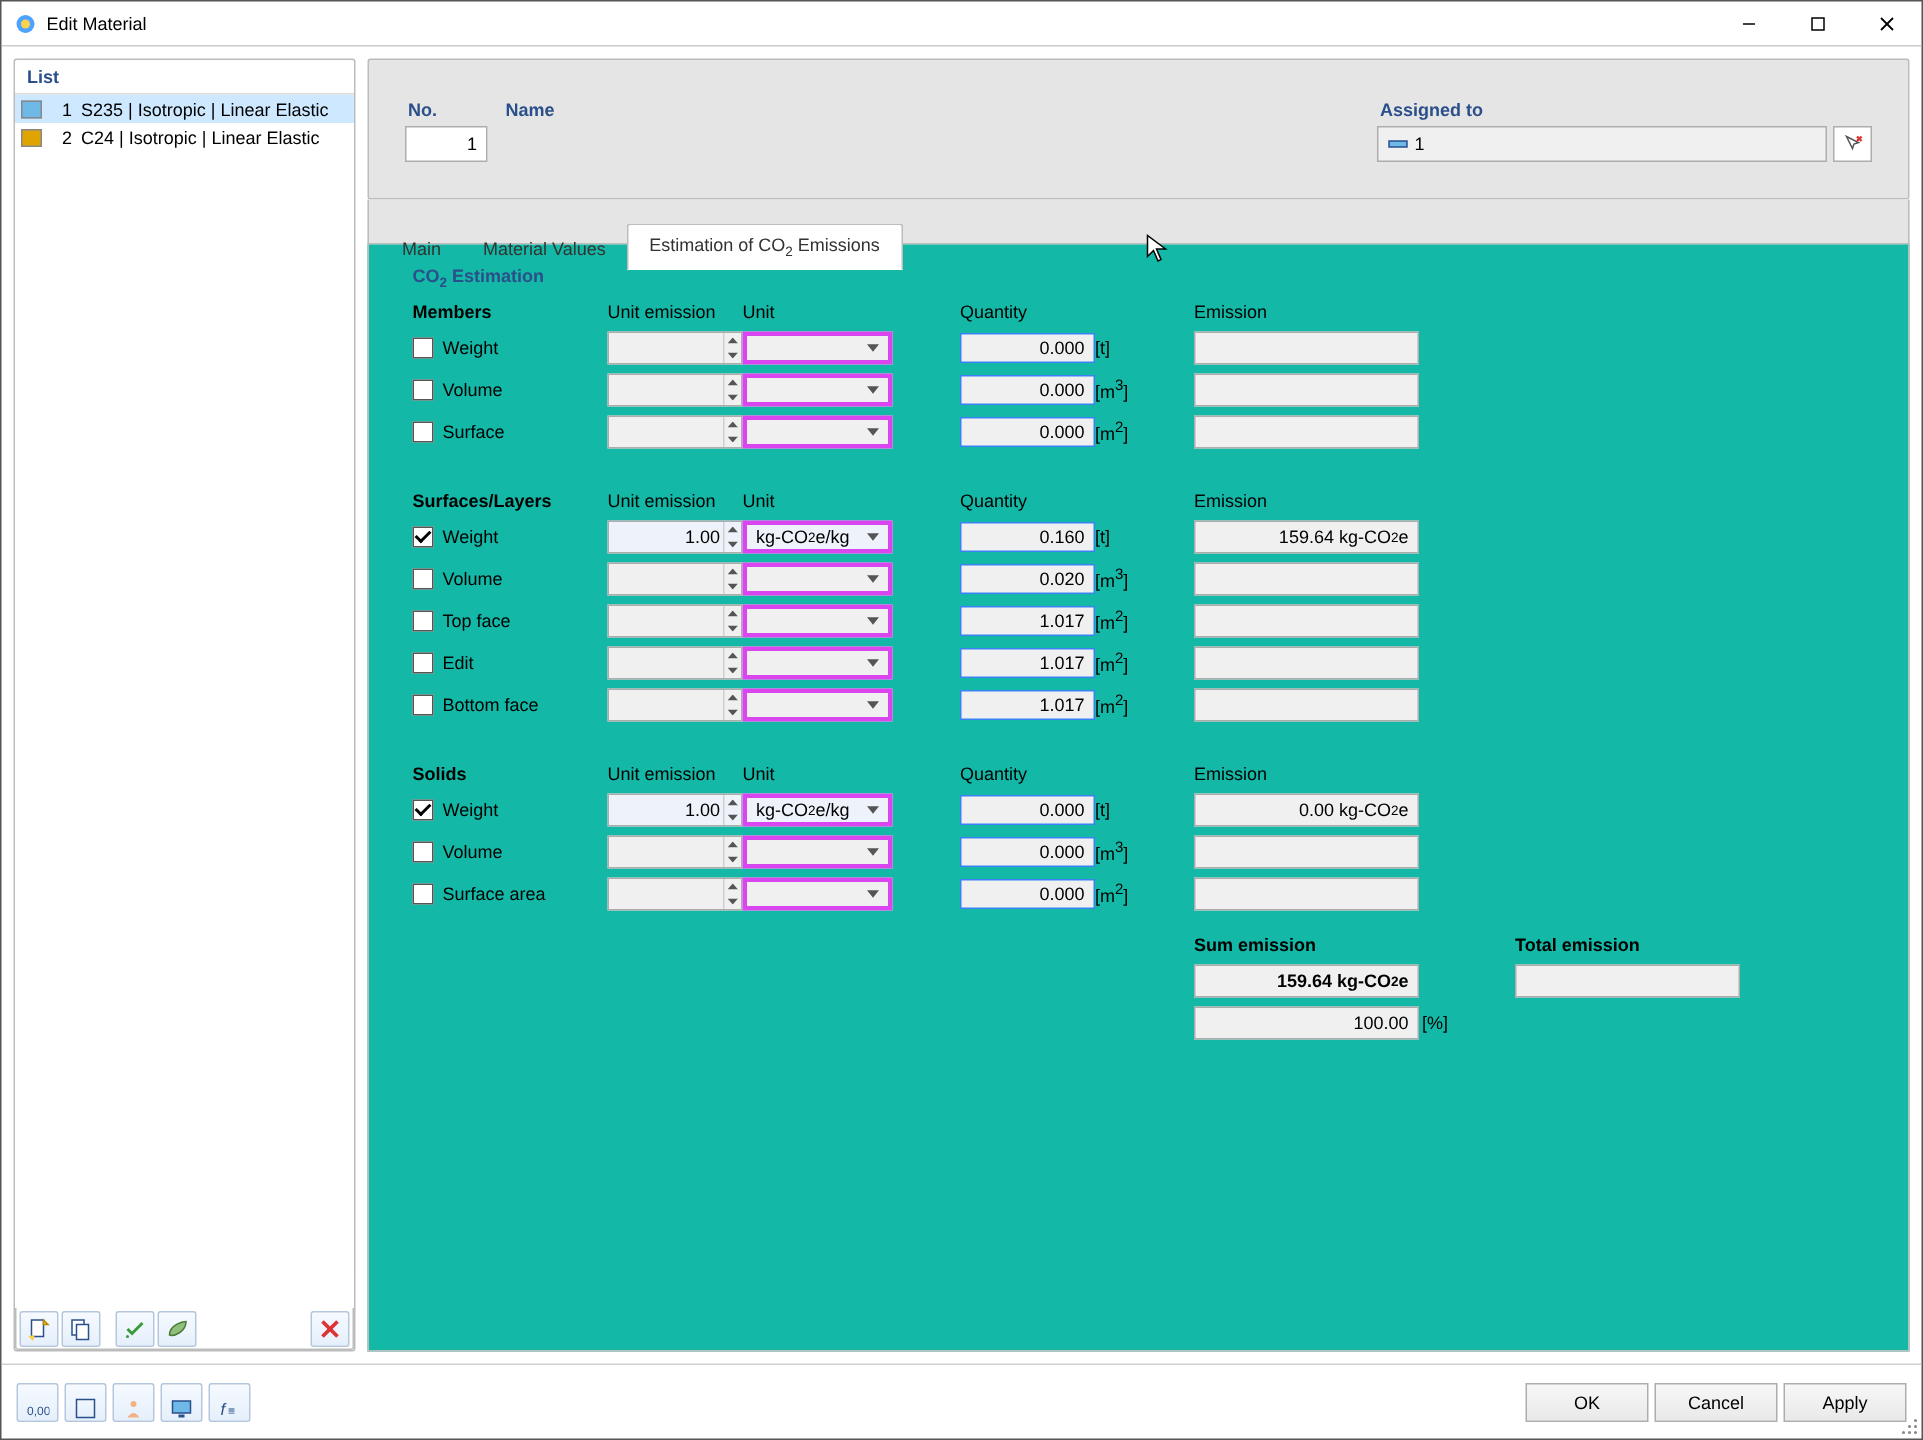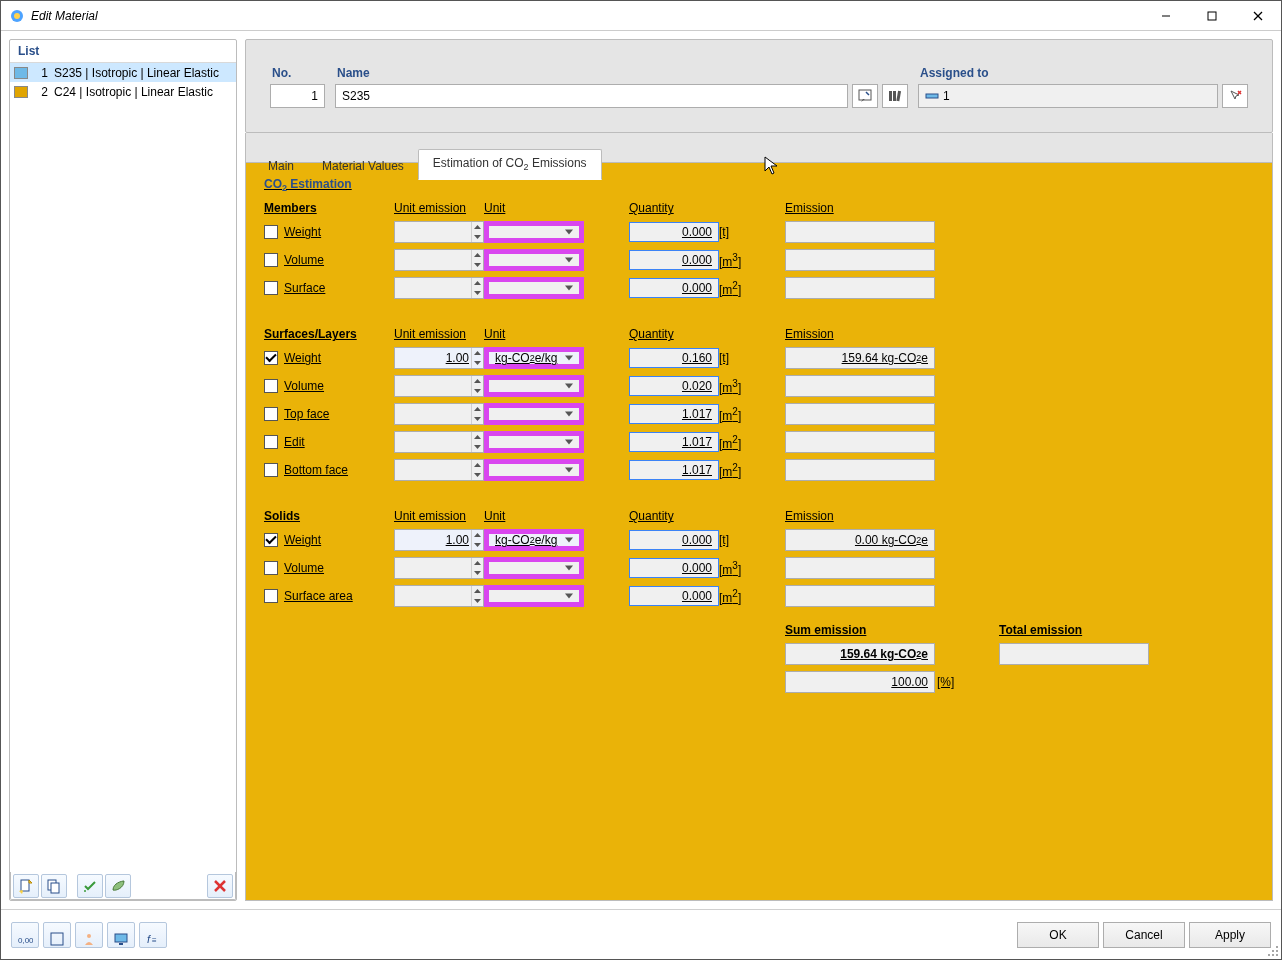--- a/index.html
+++ b/index.html
@@ -1,21 +1,21 @@
 <!DOCTYPE html>
 <html><head>
 <meta charset="utf-8">
 <style>
   * { box-sizing: border-box; }
   html, body { margin:0; padding:0; font-family: "Segoe UI", Tahoma, Arial, sans-serif; font-size:12px; color:#000; }
   body { background:#fff; width:1282px; height:960px; border:1px solid #555; position:relative; overflow:hidden;}
   
   .titlebar { display:flex; align-items:center; height:30px; padding:0 0 0 8px; border-bottom:1px solid #ccc;}
   .titlebar .icon { width:16px; height:16px; margin-right:6px;}
-  .titlebar .title { flex:1;font-style:italic;}
+  .titlebar .title { flex:1;}
   .winbtns { display:flex; }
   .winbtn { width:46px; height:30px; display:flex; align-items:center; justify-content:center; }
   .winbtn svg { width:10px; height:10px;}
 
   .content { position:absolute; top:30px; left:0; right:0; bottom:50px; padding:8px; display:flex; gap:8px;}
   
   .left { width:228px; display:flex; flex-direction:column;}
   .list-panel { flex:1; border:1px solid #bcbcbc; background:#fff; display:flex; flex-direction:column; border-radius:2px;}
   .list-header { color:#2a4f8a; font-weight:600; padding:4px 8px; border-bottom:1px solid #d9d9d9;}
   .list-body { flex:1; overflow:auto;}
@@ -46,35 +46,35 @@
   .txt-gray { background:#f0f0f0;}
   .small-btn { width:26px; height:24px; display:flex; align-items:center; justify-content:center; border:1px solid #adadad; background:#fff;}
   .small-btn svg{ width:14px; height:14px;}
   .assigned-icon { width:14px; height:10px; margin-right:4px;}
 
   .tabs-row { height:30px; background:#e5e5e5; border:1px solid #bcbcbc; border-top:none; display:flex; align-items:flex-end; padding:0 8px;}
   .tab { padding:6px 14px 7px; color:#333; position:relative; top:18px;}
   .tab.active { background:#fff; border:1px solid #bcbcbc; border-bottom:1px solid #fff; border-radius:2px 2px 0 0;}
   sub { font-size:9px;}
 
-  .form-area { flex:1; background:#eab308; border:1px solid #bcbcbc; border-top:none; padding:10px 18px; overflow:auto;text-decoration:underline;}
+  .form-area { flex:1; background:#14b8a6; border:1px solid #bcbcbc; border-top:none; padding:10px 29px; overflow:auto;}
   .section-title { color:#2a4f8a; font-weight:600; margin:4px 0 8px;}
   
   .grid { display:grid; grid-template-columns: 130px 90px 100px 45px 90px 30px 36px 150px 64px 150px; row-gap:6px; align-items:center;}
   .bold-row { font-weight:700;}
   .hdrcell { font-weight:400;}
   .chk { display:flex; align-items:center; gap:6px;}
   .chk .box { width:14px; height:14px; border:1px solid #555; background:#fff; display:flex; align-items:center; justify-content:center;}
   .chk .box.checked::after { content:""; display:block; width:8px; height:4px; border-left:2px solid #000; border-bottom:2px solid #000; transform:rotate(-45deg) translate(1px,-1px);}
   .spin { height:22px; border:1px solid #adadad; background:#f0f0f0; position:relative; display:flex; align-items:center; justify-content:flex-end; padding-right:14px; padding-left:4px;}
   .spin.enabled { background:#eef2fb;}
   .spin .arrows { position:absolute; right:0; top:0; bottom:0; width:12px; border-left:1px solid #cfcfcf; display:flex; flex-direction:column;}
   .spin .arrows span { flex:1; display:flex; align-items:center; justify-content:center;}
   .spin .arrows svg{ width:7px; height:4px; fill:#555;}
-  .combo { height:22px; border:5px solid #d946ef; background:#f0f0f0; display:flex; align-items:center; padding:0 18px 0 6px; position:relative;}
+  .combo { height:22px; border:3px solid #d946ef; background:#f0f0f0; display:flex; align-items:center; padding:0 18px 0 6px; position:relative;}
   .combo.enabled { background:#eef2fb;}
   .combo::after { content:""; position:absolute; right:6px; top:50%; width:0; height:0; border-left:4px solid transparent; border-right:4px solid transparent; border-top:5px solid #555; transform:translateY(-50%);}
   .rnum { height:20px; border:1px solid #3b82f6; background:#f0f0f0; display:flex; align-items:center; justify-content:flex-end; padding:0 6px;}
   .unit { font-size:12px;}
   .emis { height:22px; border:1px solid #adadad; background:#f0f0f0; display:flex; align-items:center; justify-content:flex-end; padding:0 6px;}
   .spacer-row { height:16px;}
   .sum-block { display:grid; grid-template-columns: 130px 90px 100px 45px 90px 30px 36px 150px 64px 150px; row-gap:6px; align-items:center; margin-top:16px;}
   .sum-block .emis.bold { font-weight:700;}
   .pct-unit { padding-left:2px;}
 
@@ -177,39 +177,20 @@
       <div class="field-block no">
         <div class="fld-label">No.</div>
         <div class="fld-row">
             <div class="txt">
               <span>1</span>
             </div>
           </div>
       </div>
       <div class="field-block name">
         <div class="fld-label">Name</div>
-        <div class="fld-row">
-          <div class="txt left-align">
-              <span>S235</span>
-            </div>
-          <div class="small-btn">
-              <svg viewBox="0 0 14 14">
-                <rect x="1" y="1" width="12" height="10" fill="none" stroke="#555"></rect>
-                <path d="M3 13 l2-3 l2 0 z" fill="#555"></path>
-                <path d="M8 3 l3 3" stroke="#2a4f8a" stroke-width="1.5"></path>
-              </svg>
-            </div>
-          <div class="small-btn">
-              <svg viewBox="0 0 14 14">
-                <rect x="1" y="2" width="3" height="10" fill="#555"></rect>
-                <rect x="5" y="2" width="3" height="10" fill="#555"></rect>
-                <rect x="9.2" y="2" width="3" height="10" fill="#555" transform="rotate(10 10.7 7)"></rect>
-              </svg>
-            </div>
-        </div>
       </div>
       <div class="field-block assigned">
         <div class="fld-label">Assigned to</div>
         <div class="fld-row">
           <div class="txt left-align txt-gray">
             <svg class="assigned-icon" viewBox="0 0 14 10">
                 <rect x="1" y="3" width="12" height="4" fill="#6eb9e7" stroke="#2a4f8a"></rect>
               </svg>
             <span>1</span>
           </div>

